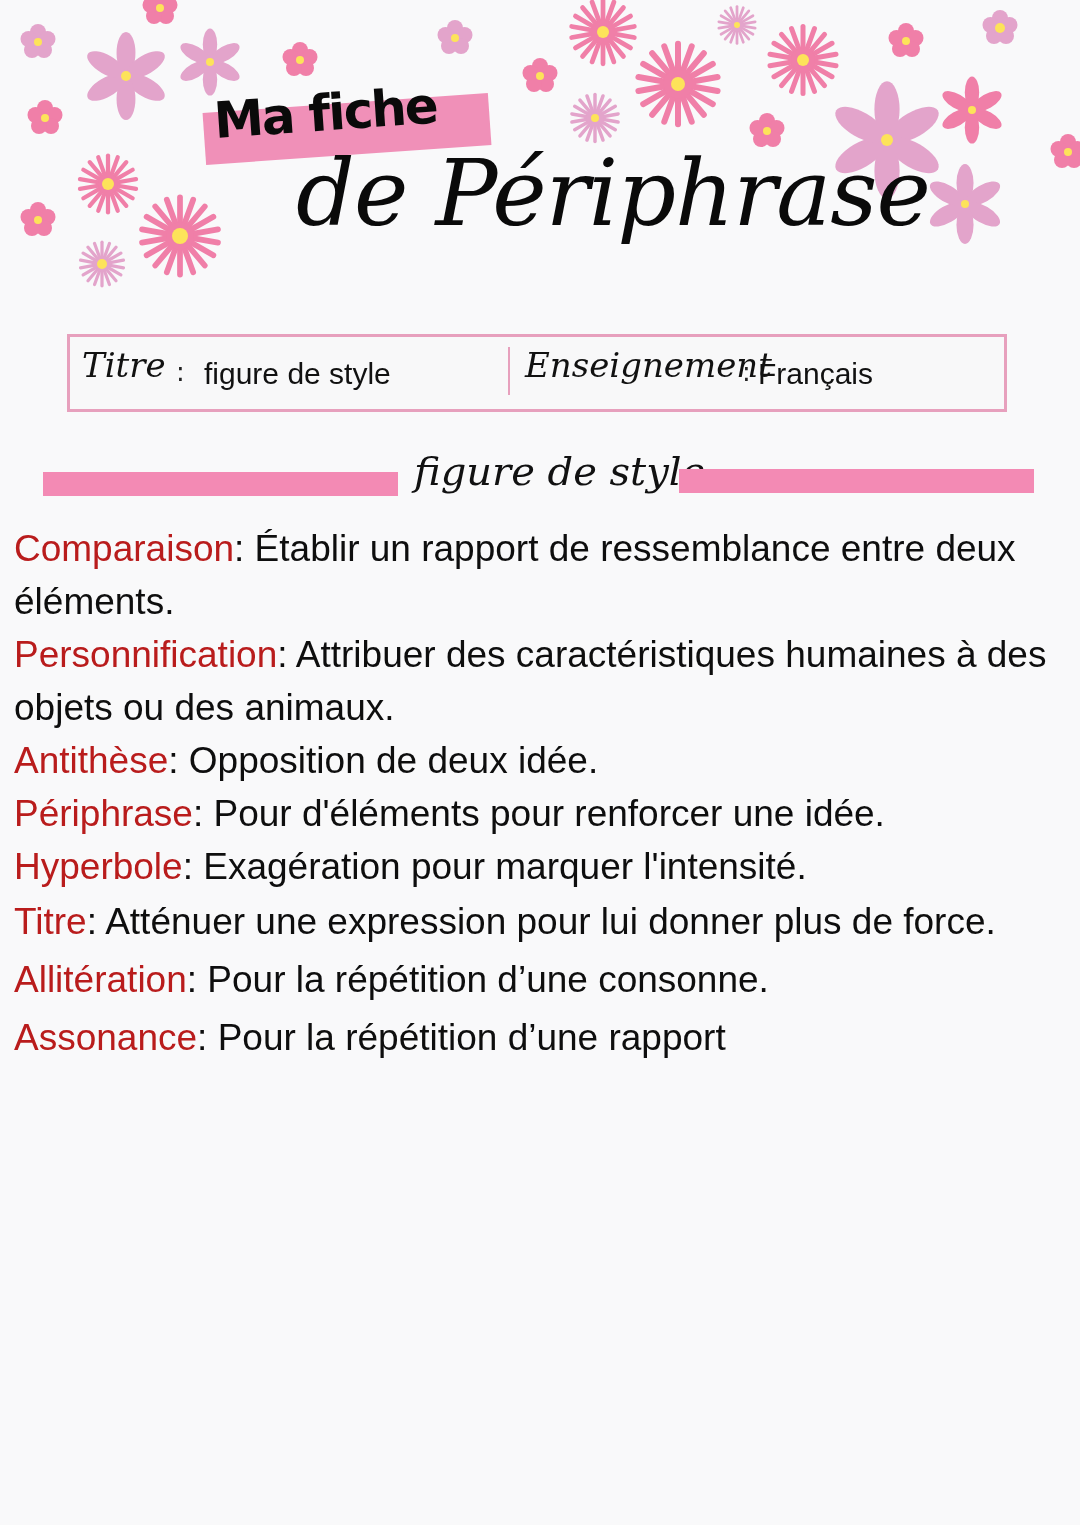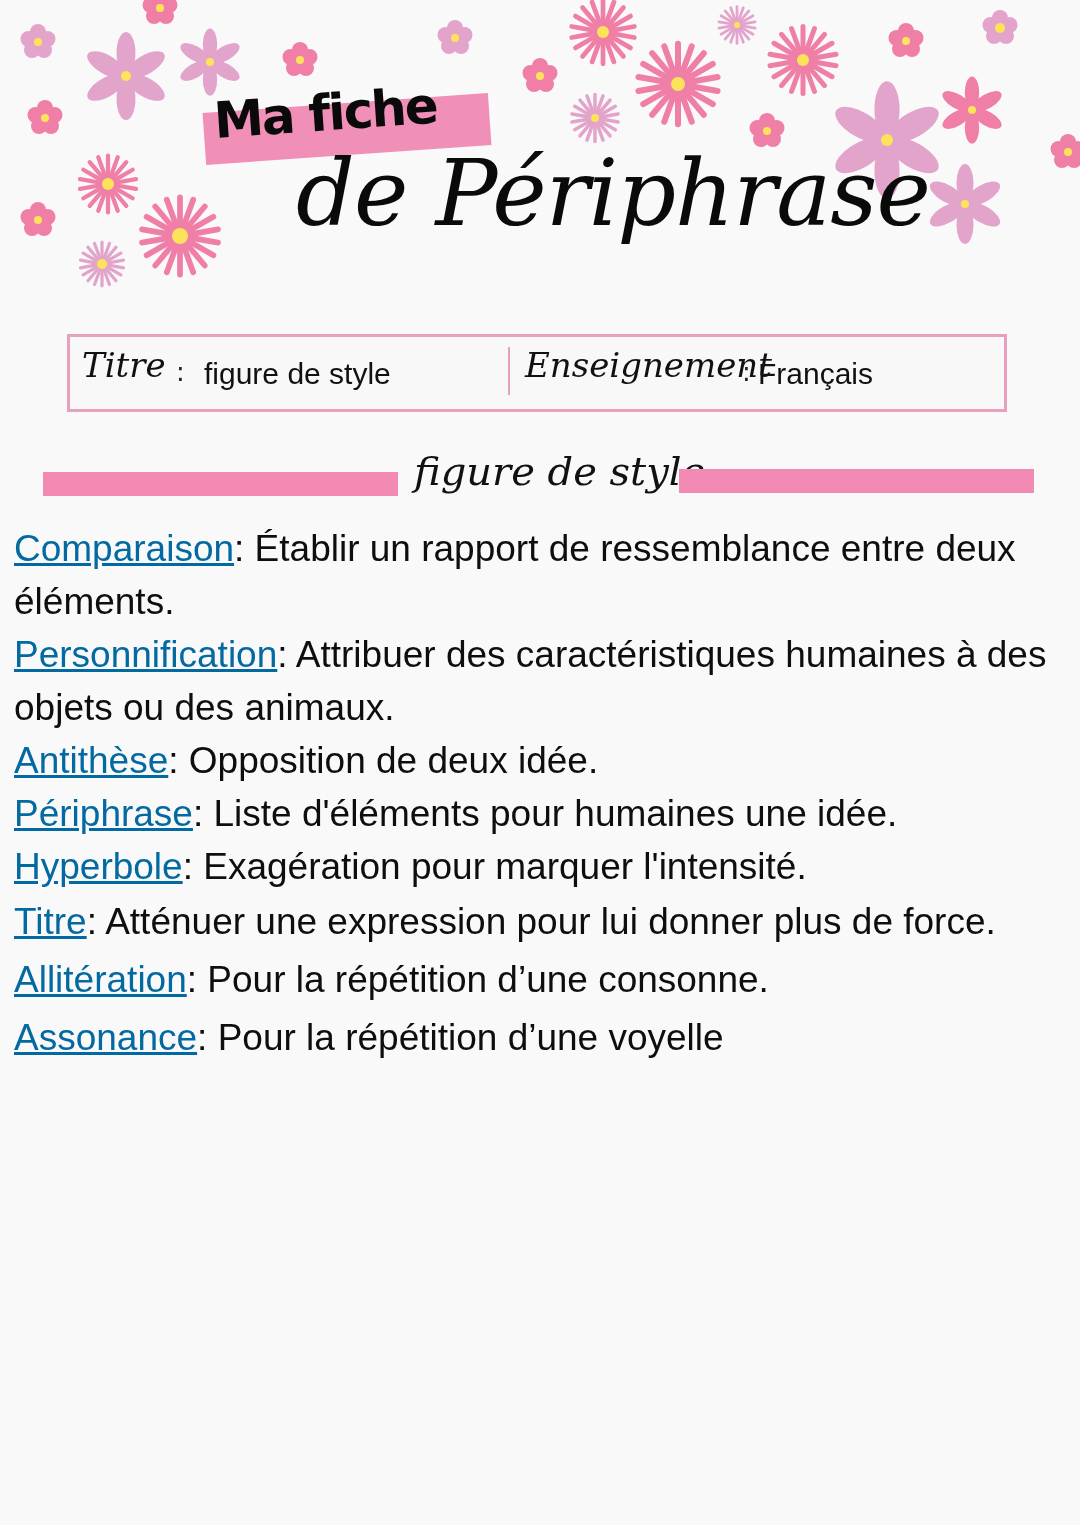--- a/index.html
+++ b/index.html
@@ -43,21 +43,21 @@
     position: absolute; left: 414px; top: 448px;
     font-family: "DejaVu Serif", serif; font-style: italic; font-size: 40px; color: #111;
     white-space: nowrap;
   }
   .defs { position: absolute; left: 14px; top: 522px; width: 1060px; }
   .def {
     font-family: "Liberation Sans", sans-serif; font-size: 37px; line-height: 53px; color: #0e0e0e;
     margin: 0;
   }
   .def.tall { line-height: 58px; }
-  .term { color: #0369a1; text-decoration: underline; }
+  .term { color: #b91c1c; }
 </style>
 </head>
 <body>
 
 <svg class="flowers" viewBox="0 0 1080 300" xmlns="http://www.w3.org/2000/svg">
   <defs>
     <g id="f5">
       <circle cx="0" cy="-10" r="8"></circle>
         <circle cx="9.5" cy="-3" r="8"></circle>
         <circle cx="6" cy="8" r="8"></circle>
@@ -217,18 +217,18 @@
 </div>
 
 <div class="section-bar" style="left:43px; top:472px; width:355px;"></div>
 <div class="section-title">figure de style</div>
 <div class="section-bar" style="left:679px; top:469px; width:355px;"></div>
 
 <div class="defs">
   <p class="def"><span class="term">Comparaison</span><span>: Établir un rapport de ressemblance entre deux  éléments.</span></p>
   <p class="def"><span class="term">Personnification</span><span>: Attribuer des caractéristiques humaines à des objets ou des animaux.</span></p>
   <p class="def"><span class="term">Antithèse</span><span>: Opposition de deux idée.</span></p>
-  <p class="def"><span class="term">Périphrase</span><span>: Liste d'éléments pour humaines une idée.</span></p>
+  <p class="def"><span class="term">Périphrase</span><span>: Pour d'éléments pour renforcer une idée.</span></p>
   <p class="def"><span class="term">Hyperbole</span><span>: Exagération pour marquer l'intensité.</span></p>
   <p class="def tall"><span class="term">Titre</span><span>: Atténuer une expression pour lui donner plus de force.</span></p>
   <p class="def tall"><span class="term">Allitération</span><span>: Pour la répétition d’une consonne.</span></p>
-  <p class="def tall"><span class="term">Assonance</span><span>: Pour la répétition d’une voyelle</span></p>
+  <p class="def tall"><span class="term">Assonance</span><span>: Pour la répétition d’une rapport</span></p>
 </div>
 
 </body></html>

